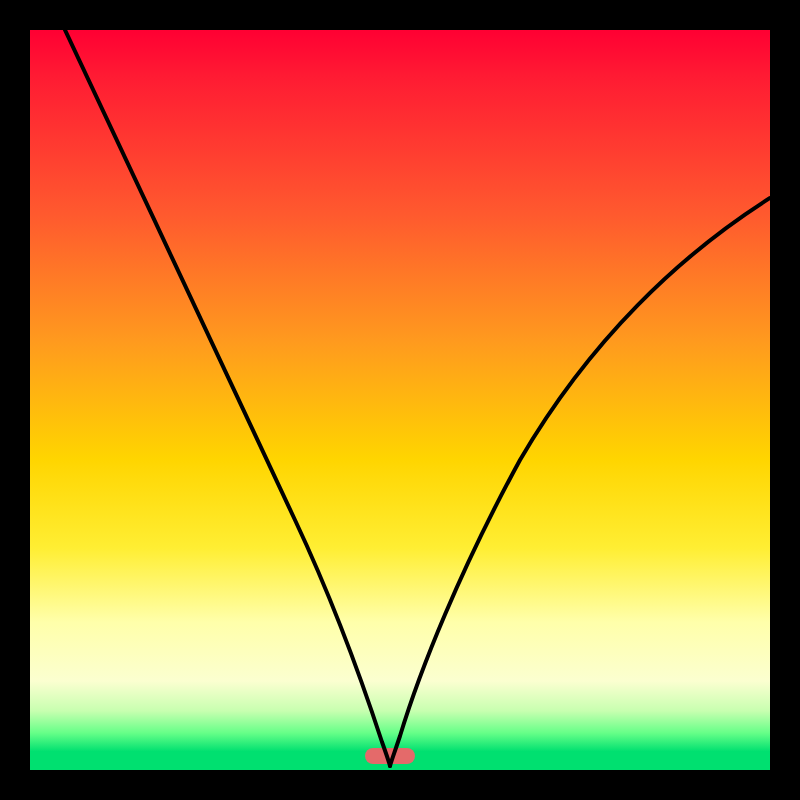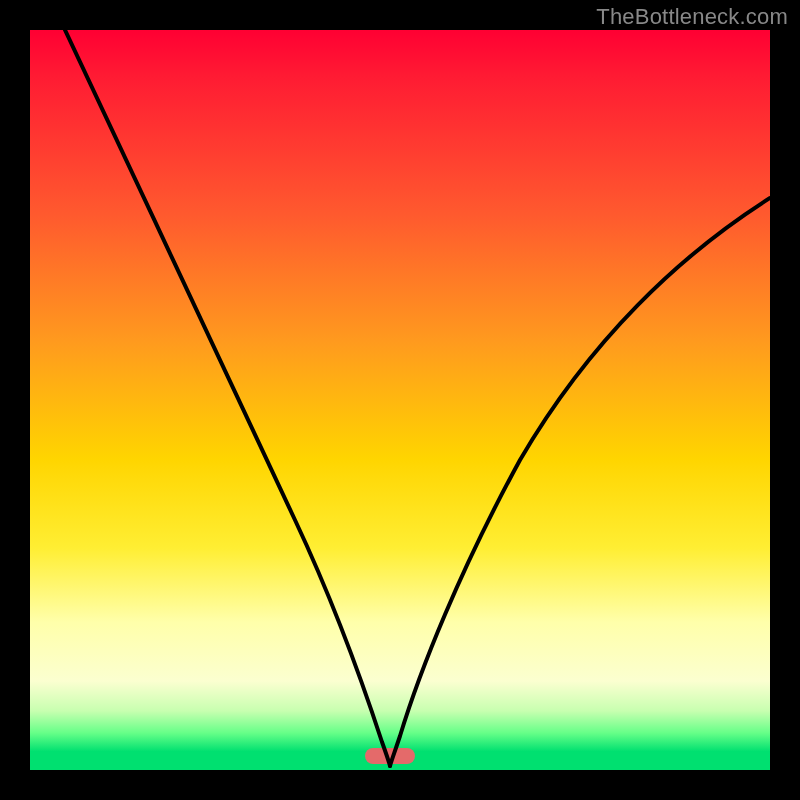--- a/index.html
+++ b/index.html
@@ -82,14 +82,13 @@
                C 110 160, 200 350, 265 490
                C 305 575, 335 660, 352 712
                C 357 726, 359 732, 360 736" fill="none" stroke="#000" stroke-width="4" stroke-linecap="round"></path>
 
       <path d="M 360 736
                C 361 732, 364 724, 370 706
                C 390 640, 430 540, 490 430
                C 560 310, 650 225, 740 168" fill="none" stroke="#000" stroke-width="4" stroke-linecap="round"></path>
     </svg>
   </div>
-  <div class="watermark">TheBottleneck.com</div>
 </div>
 
 </body></html>

